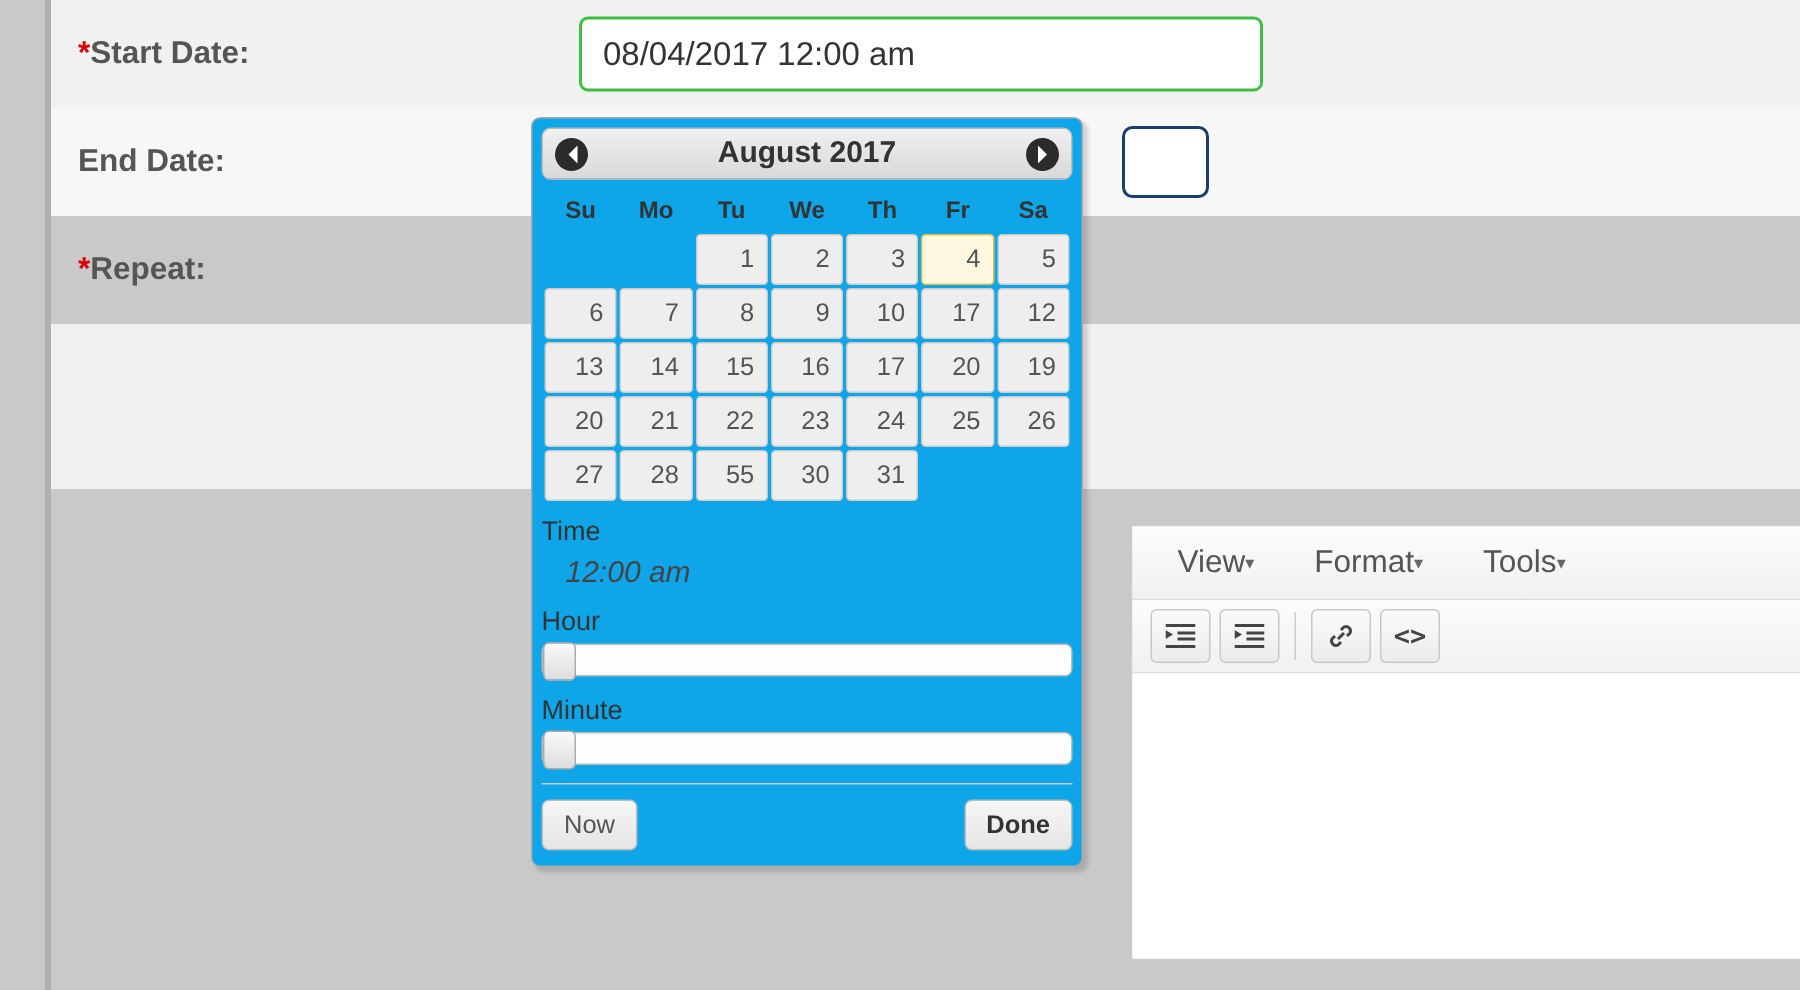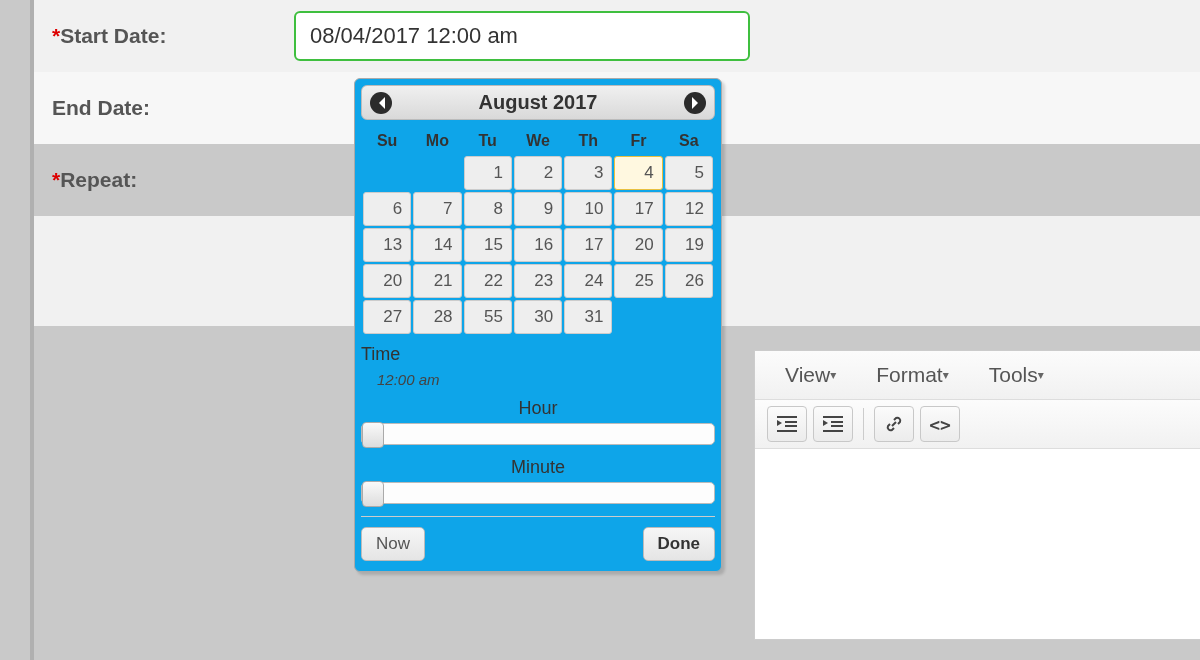--- a/index.html
+++ b/index.html
@@ -19,21 +19,21 @@
     margin-left: 30px;
   }
   .form-row {
     display: flex;
     align-items: center;
     background: #c9c9c9;
     height: 72px;
   }
   .form-row.alt { background: #f1f1f1; }
   .label-cell {
-    width: 260px;
+    width: 352px;
     padding-left: 18px;
     font-weight: bold;
     color: #555;
     font-size: 21px;
   }
   .label-cell .req { color: #d00; }
   .value-cell {
     flex: 1;
     display: flex;
     align-items: center;
@@ -104,22 +104,22 @@
     font-size: 17px;
     color: #555;
     background: #eee;
     border: 1px solid #ccc;
     border-radius: 3px;
     cursor: pointer;
   }
   table.dp-cal td.empty { background: transparent; border: none; cursor: default; }
   table.dp-cal td.today { border: 1px solid #e8c040; background: #fff8e0; }
   .dp-time-label { margin-top: 8px; font-size: 18px; color: #333; }
-  .dp-time-val { font-style: italic; margin: 6px 0 10px 16px; font-size: 15px; color: #444; }
-  .dp-slider-label { font-size: 18px; color: #333; margin-top: 4px; text-align: center; }
+  .dp-time-val { font-style: italic; margin: 6px 0 10px 16px; font-size: 20px; color: #444; }
+  .dp-slider-label { font-size: 18px; color: #333; margin-top: 4px; }
   .dp-slider {
     position: relative;
     height: 22px;
     border: 1px solid #bbb;
     border-radius: 5px;
     margin: 4px 0 12px;
     background: #fdfdfd;
   }
   .dp-slider .handle {
     position: absolute; left: 0; top: -2px;

